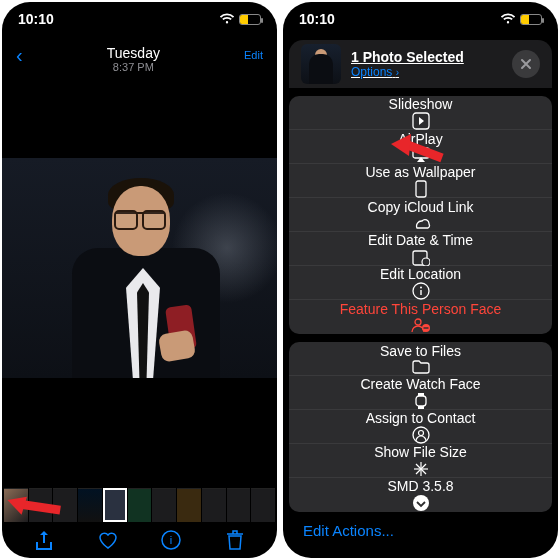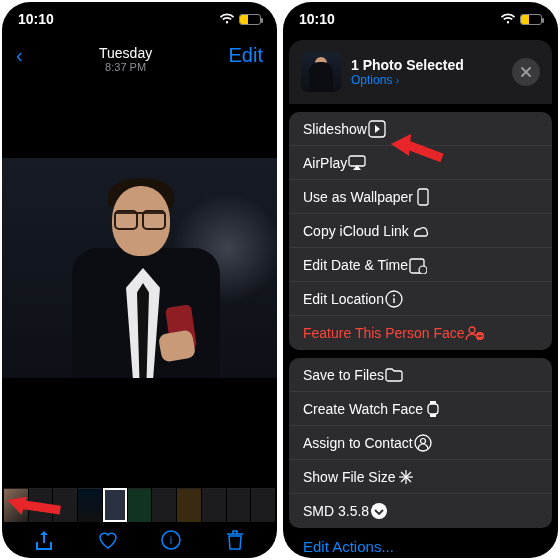--- a/index.html
+++ b/index.html
@@ -37,21 +37,21 @@
   }
   .batt::after { content:""; position:absolute; right:-3px; top:3px; width:2px; height:5px; background:#888; border-radius:1px;}
   .batt i { display:block; width:8px; height:100%; background:#ffcc00; border-radius:2px 0 0 2px;}
   
   .nav {
     height: 38px; display: flex; align-items: center; justify-content: space-between;
     padding: 0 14px; font-size: 15px;
   }
   .nav .title { text-align:center; line-height:1.15; font-size:14px; color:#fff;margin-top:9px;}
   .nav .title .sub { font-size:11px; color:#8e8e93; }
-  .edit { color:#0a84ff; font-size:20px;}
+  .edit { color:#0a84ff; font-size:11px;}
   .photo-area {
     flex:1; display:flex; flex-direction:column;
   }
   .photo {
     margin-top: 84px;
     height: 220px;
     background: linear-gradient(180deg,#161b25 0%,#0d1016 100%);
     position: relative; overflow:hidden;
   }
   
@@ -111,41 +111,42 @@
     padding:0 10px;
   }
   .tool { color:#0a84ff; width:22px; height:22px; display:flex; align-items:center; justify-content:center;}
   
   .arrow {
     position:absolute; width:60px; height:40px; pointer-events:none; z-index:50;
   }
   .arrow svg{width:100%;height:100%;}
   
   .sheet-header {
-    height:64px; display:flex; align-items:center; gap:10px;
+    height:48px; display:flex; align-items:center; gap:10px;
     padding:8px 12px; background:#1c1c1e; border-top-left-radius:14px; border-top-right-radius:14px;
     margin:4px 6px 0;
+    text-decoration:underline;
   }
   .sheet-thumb {
     width:40px; height:40px; border-radius:6px;
     background:linear-gradient(180deg,#17202e,#0d1016); position:relative; flex-shrink:0;
   }
   .sheet-thumb::after{content:"";position:absolute;left:8px;bottom:0;width:24px;height:30px;background:#0b0d12;border-radius:10px 10px 0 0;}
   .sheet-thumb::before{content:"";position:absolute;left:14px;top:5px;width:12px;height:12px;background:#c99a77;border-radius:50%;}
   .sheet-titles { flex:1; }
   .sheet-titles .t1{font-size:14px;font-weight:600;}
   .sheet-titles .t2{font-size:12px;color:#0a84ff;}
   .close-btn {
     width:28px;height:28px;border-radius:50%;background:#3a3a3c;
     display:flex;align-items:center;justify-content:center;color:#9a9a9e;font-size:14px;
   }
   .group { background:#2c2c2e; margin-top:8px; border-radius:10px;}
   .row {
-    height:34px; display:flex; align-items:center; justify-content:flex-start;
-    padding:1px 14px; border-bottom:1px solid #3a3a3c; font-size:14px;
+    height:34px; display:flex; align-items:center; justify-content:center;
+    padding:1px 14px; border-bottom:1px solid #3a3a3c; font-size:14px;flex-direction:column;
   }
   .row:last-child{border-bottom:none;}
   .row .label{color:#fff;}
   .row.danger .label{color:#ff453a;}
   .row .ico{width:20px;height:20px;display:flex;align-items:center;justify-content:center;color:#fff;}
   .edit-actions {
     color:#0a84ff; padding:10px 14px; font-size:15px;
   }
   svg{display:block;}
   .chev{font-size:10px;color:#0a84ff;}

